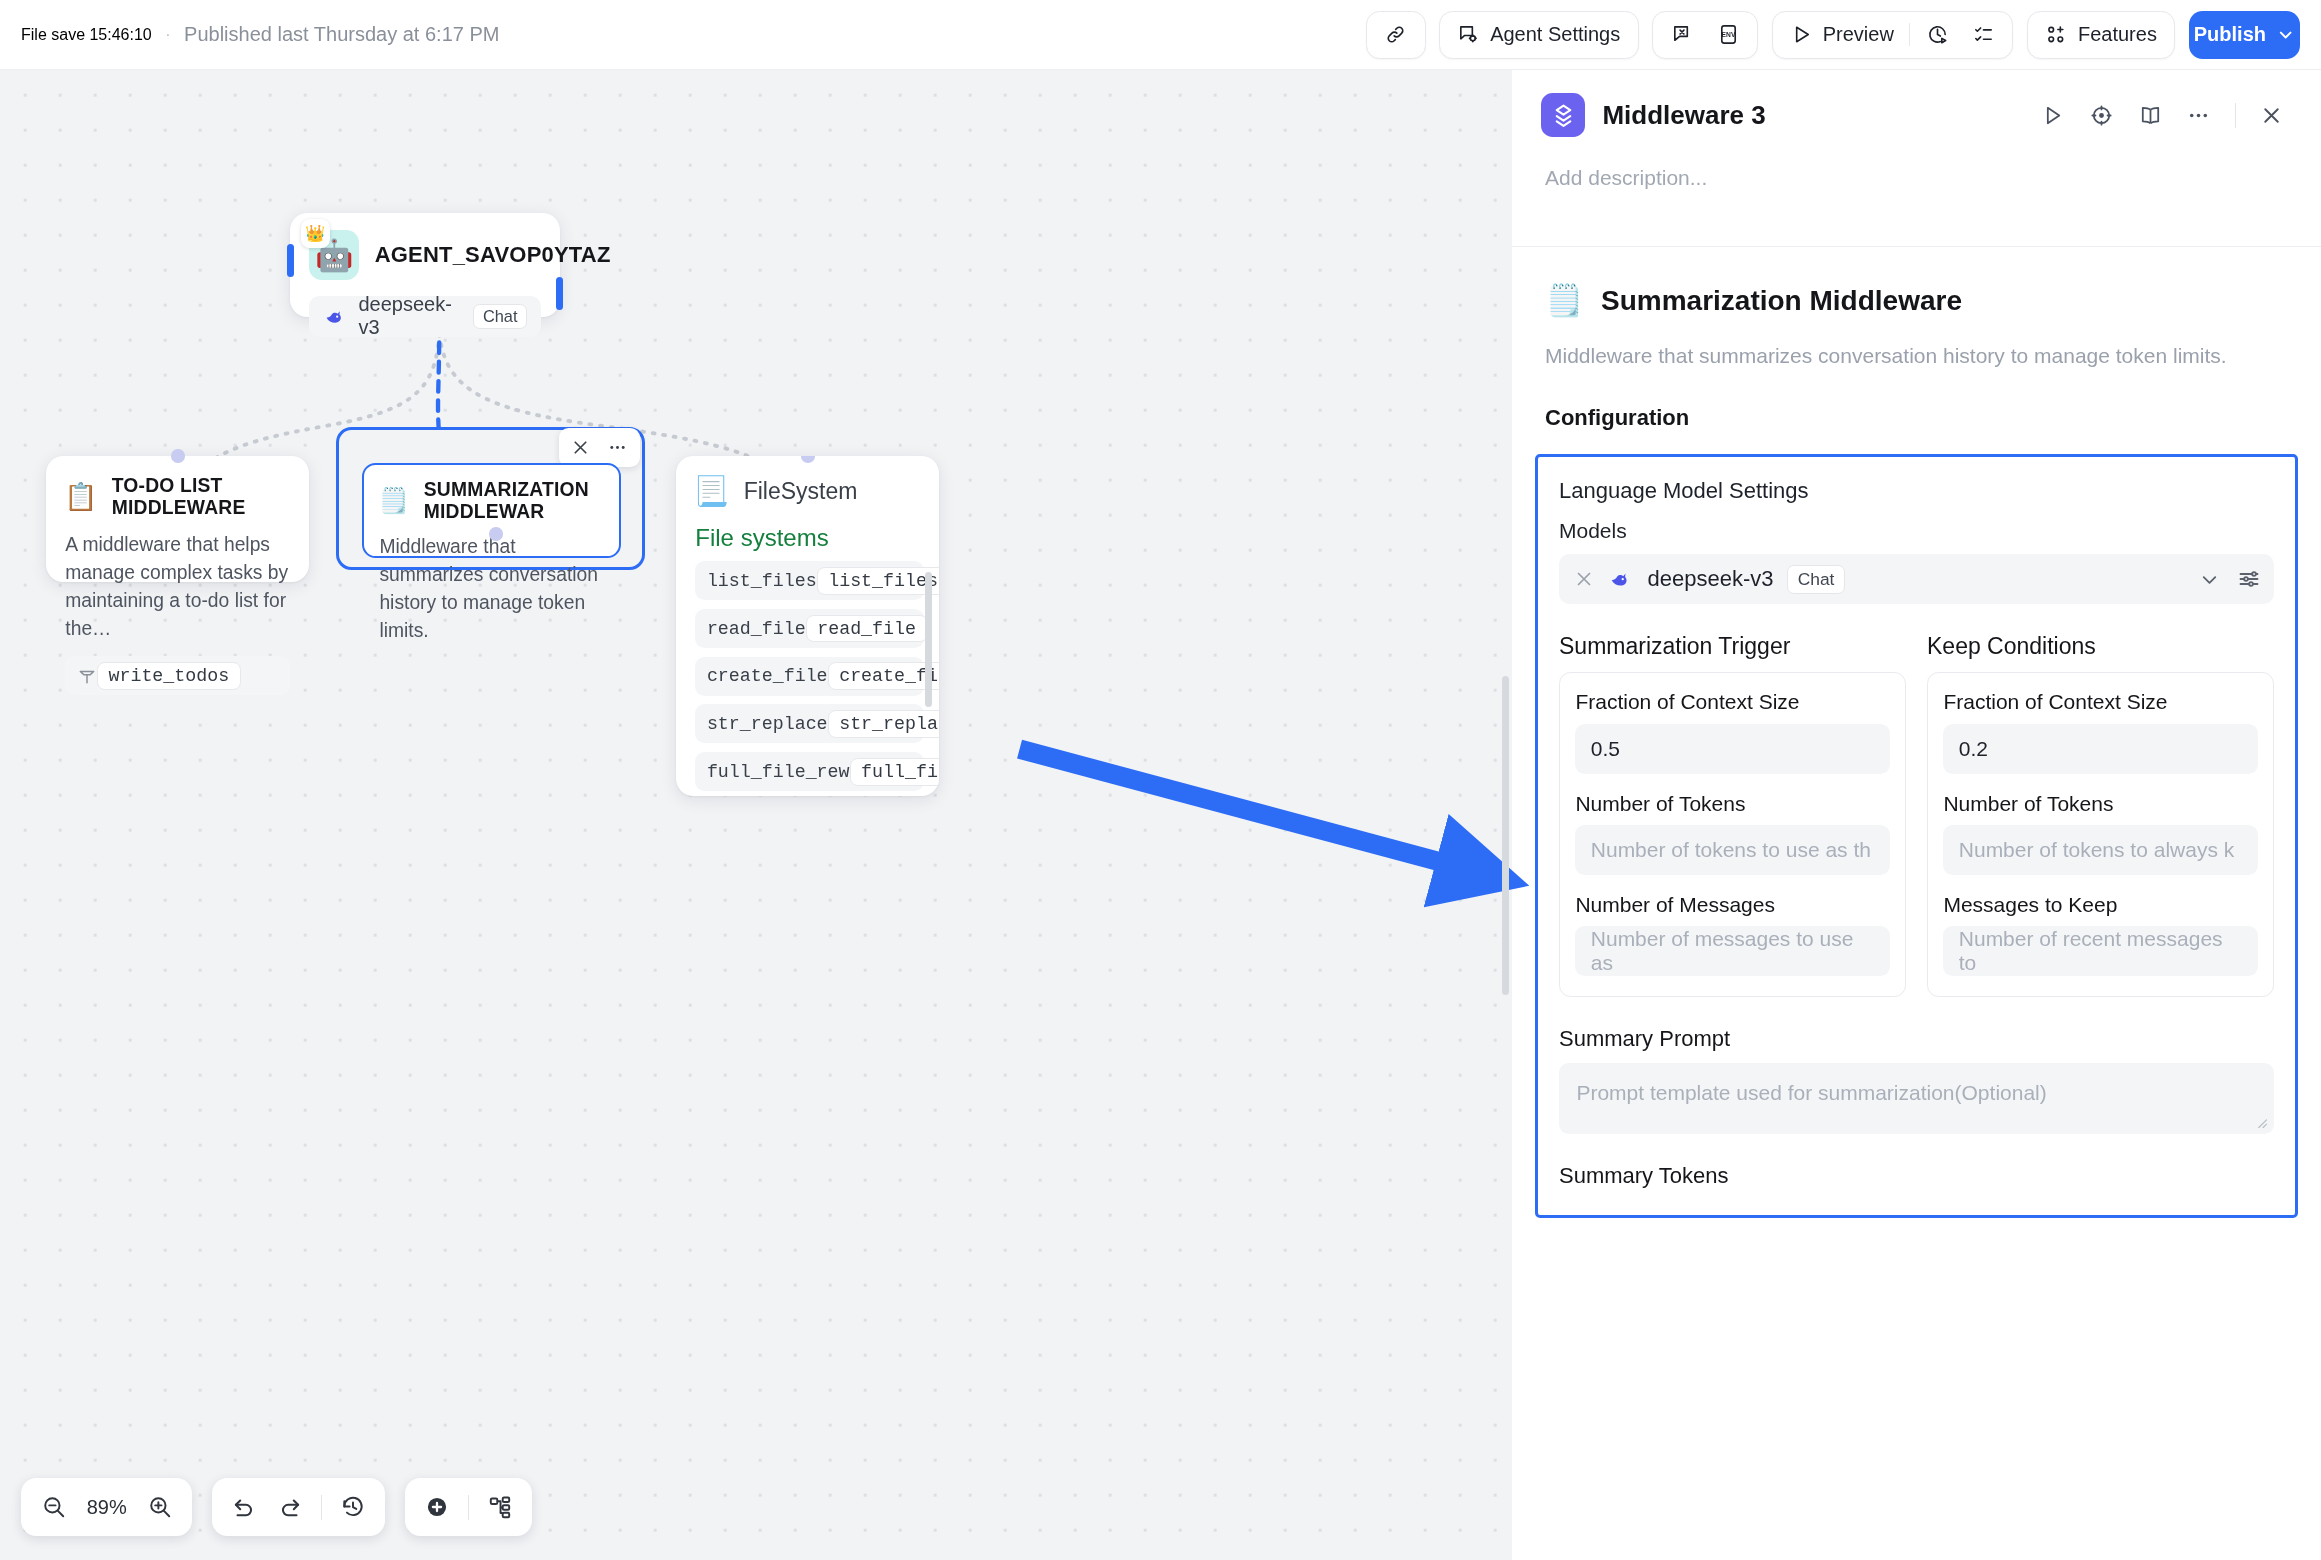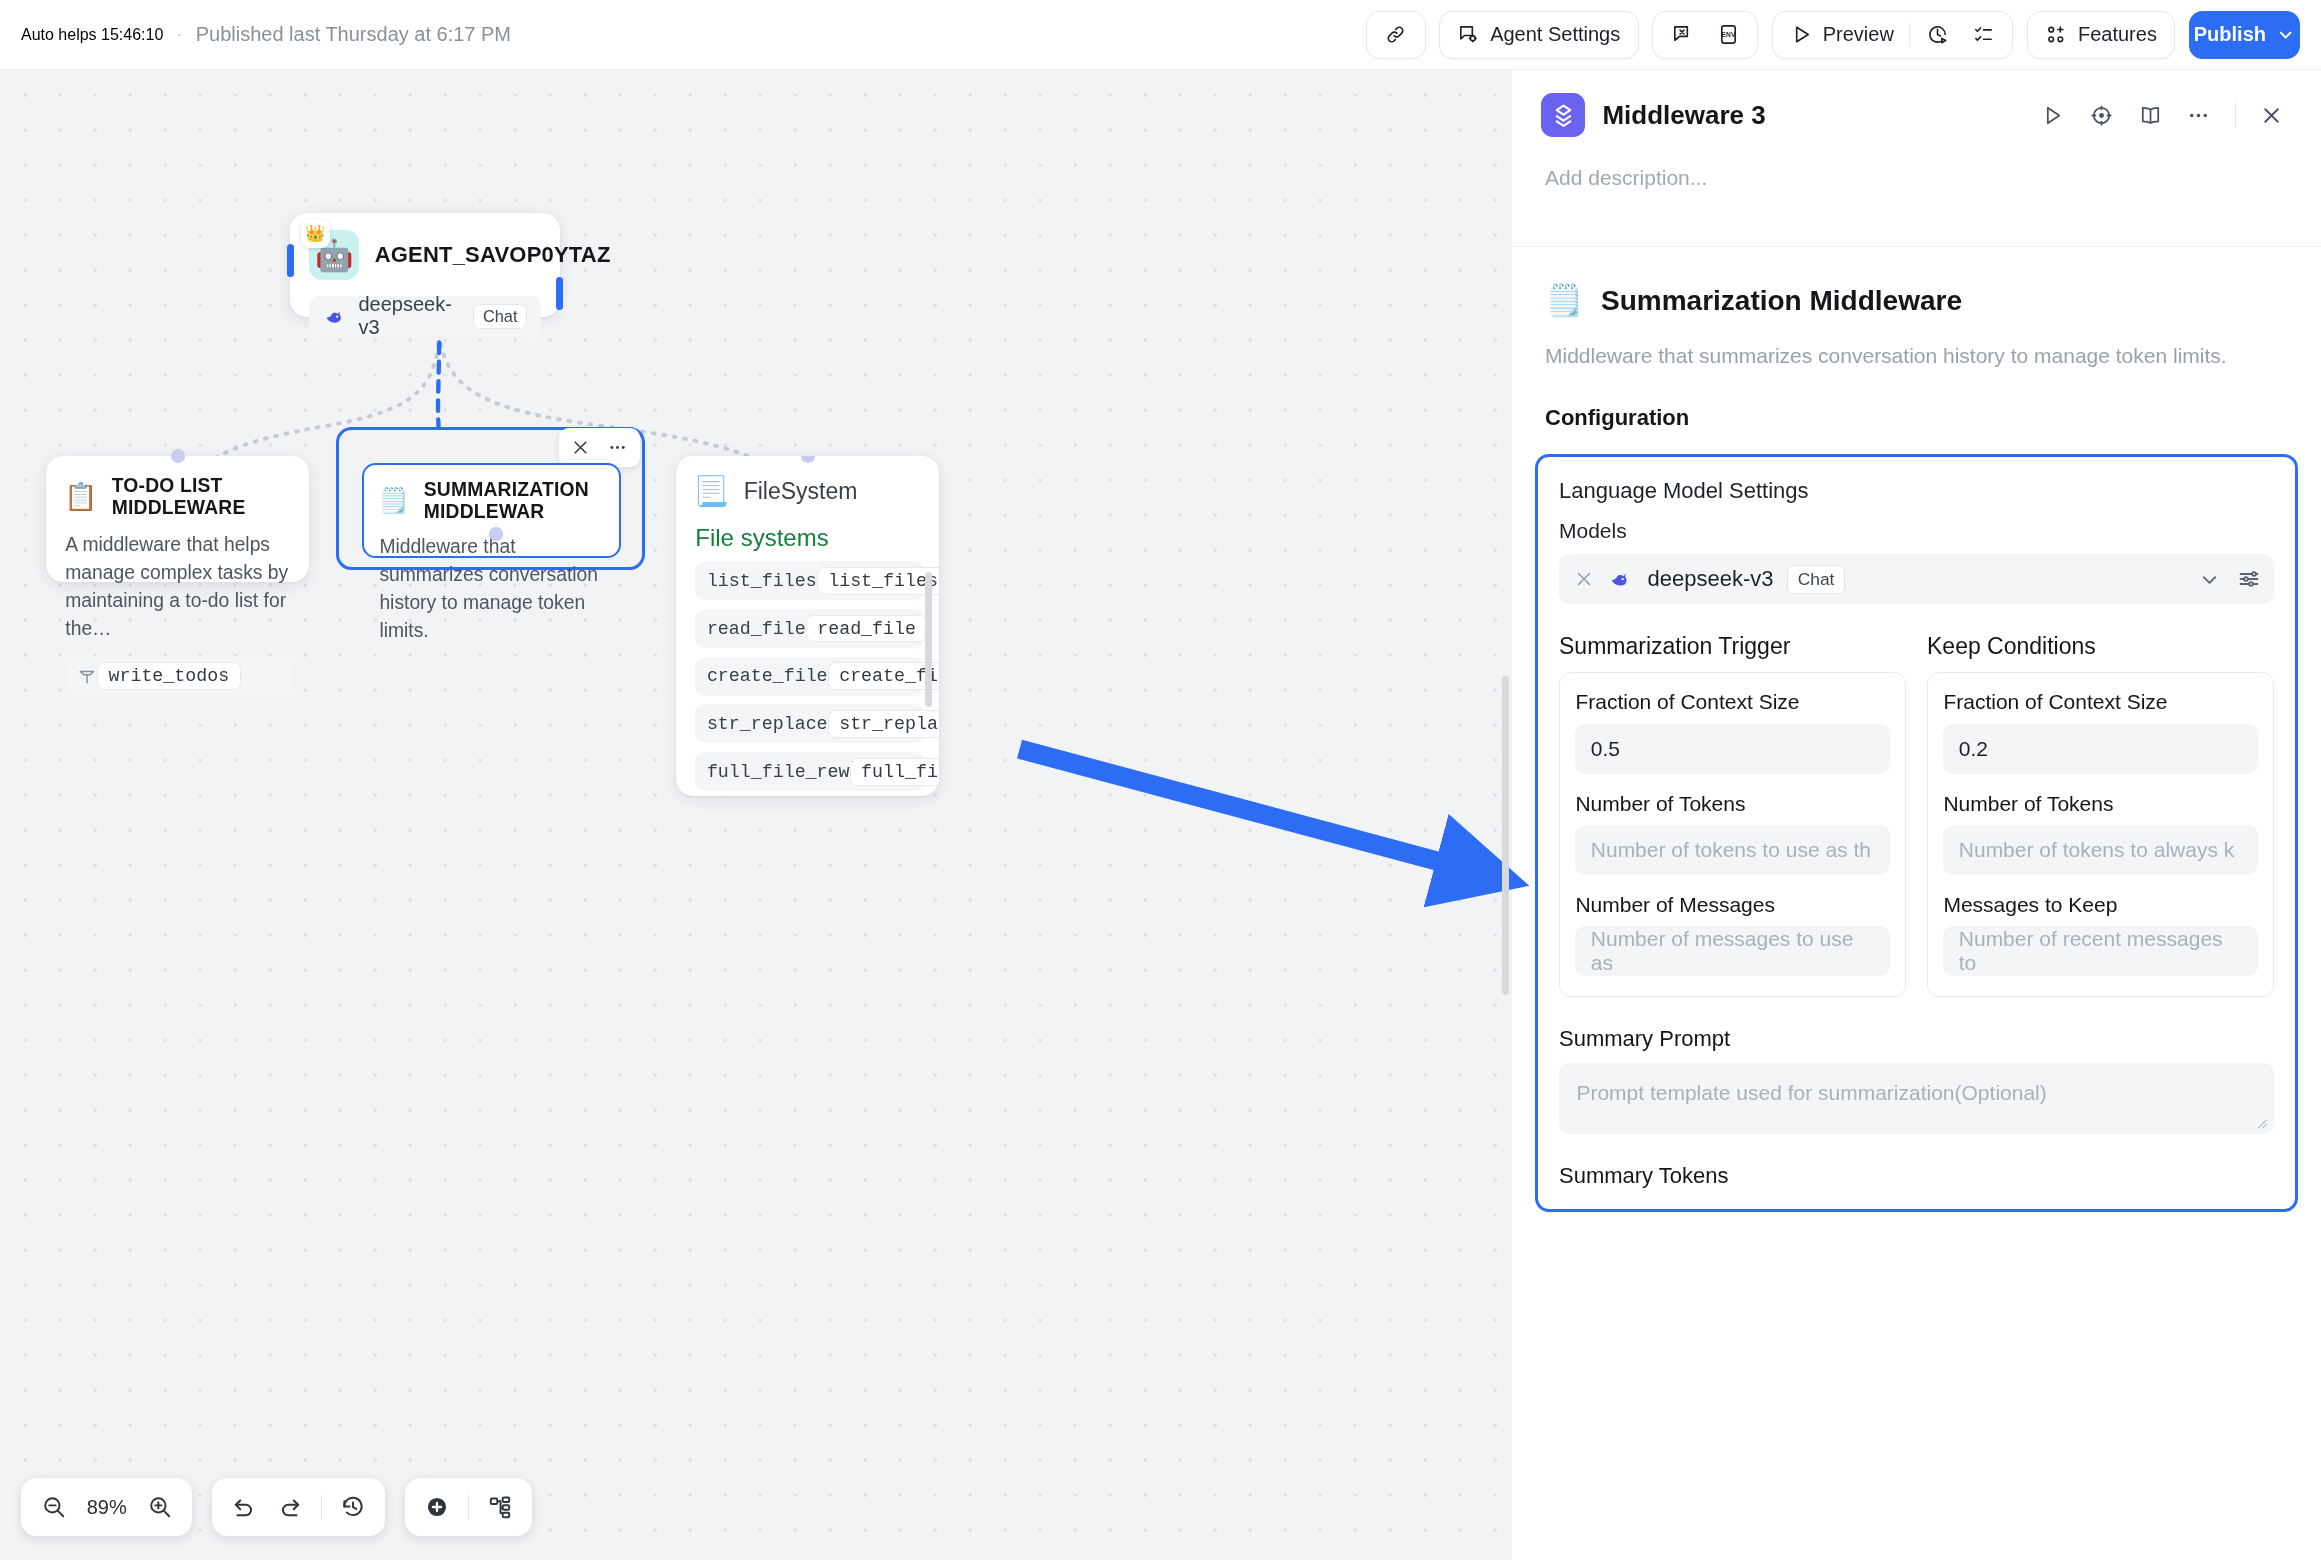--- a/index.html
+++ b/index.html
@@ -194,22 +194,22 @@
   .panel-desc { font-size: 21px; color: #a2a8b2; padding: 29px 29px 0 33px; }
   .panel-div { height: 1px; background: #eceef1; margin: 56px 0 0 0; }
 
   .mw-head { display: flex; align-items: center; gap: 17.4px; padding: 35px 33px 0 33px; }
   .mw-emoji { font-size: 31px; }
   .mw-title { font-size: 28px; font-weight: 700; color: #14161a; }
   .mw-desc { font-size: 21px; color: #9aa1ac; line-height: 1.5; padding: 21px 33px 0 33px; }
   .config-h { font-size: 22px; font-weight: 700; color: #14161a; padding: 33px 22px 0 33px; }
 
   .config-box {
-    margin: 23px 23px 0 23px; border: 3.9px solid #2d6df6; border-radius: 14px;
-    padding: 21px 21px 8px 21px;
+    margin: 23px 23px 0 23px; border: 3.9px solid #2d6df6; border-radius: 5px;
+    padding: 21px 21px 14px 21px;
   }
   .lbl-lg { font-size: 22px; color: #1d2129; }
   .lbl-sub { font-size: 21px; color: #1d2129; margin-top: 15.4px; }
 
   .models-row {
     display: flex; align-items: center; gap: 13.5px; background: #f4f5f7;
     border-radius: 10.6px; height: 50px; padding: 0 13.5px; margin-top: 11.6px;
   }
   .mr-x { color: #9aa1ac; cursor: pointer; display: flex; }
   .mr-name { font-size: 22px; color: #1d2129; }
@@ -242,21 +242,21 @@
     position: absolute; right: 6.8px; bottom: 5.8px; width: 13.5px; height: 13.5px;
     color: #b9bec6;
   }
 </style>
 </head>
 <body>
 
 <div id="app">
 
   <div class="topbar">
-    <span>Auto helps 15:46:10</span>
+    <span>File save 15:46:10</span>
     <span class="save-dot">·</span>
     <span class="save-status">Published last Thursday at 6:17 PM</span>
 
     <div class="topbar-right">
 
       <div class="tb-group">
         <div class="tb-btn">
           <span>
             <svg class="ic" width="23" height="23" viewBox="0 0 24 24" fill="none" stroke="#1d2129" stroke-width="1.7" stroke-linecap="round">
               <path d="M10.6 13.4a3.6 3.6 0 0 0 5.1 0l2.8-2.8a3.6 3.6 0 1 0-5.1-5.1l-1.2 1.2"></path>

